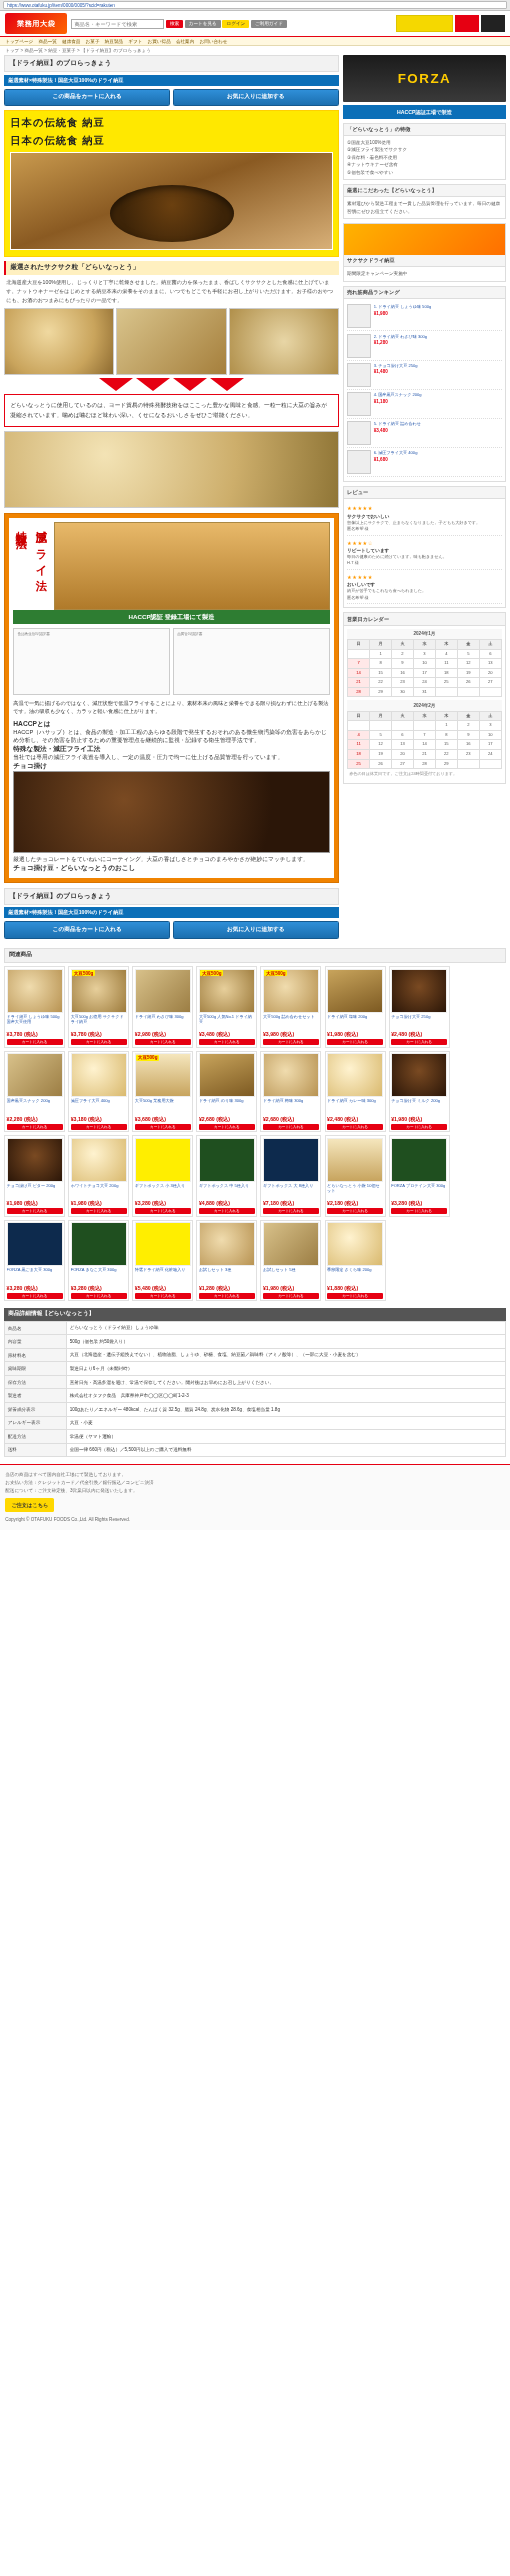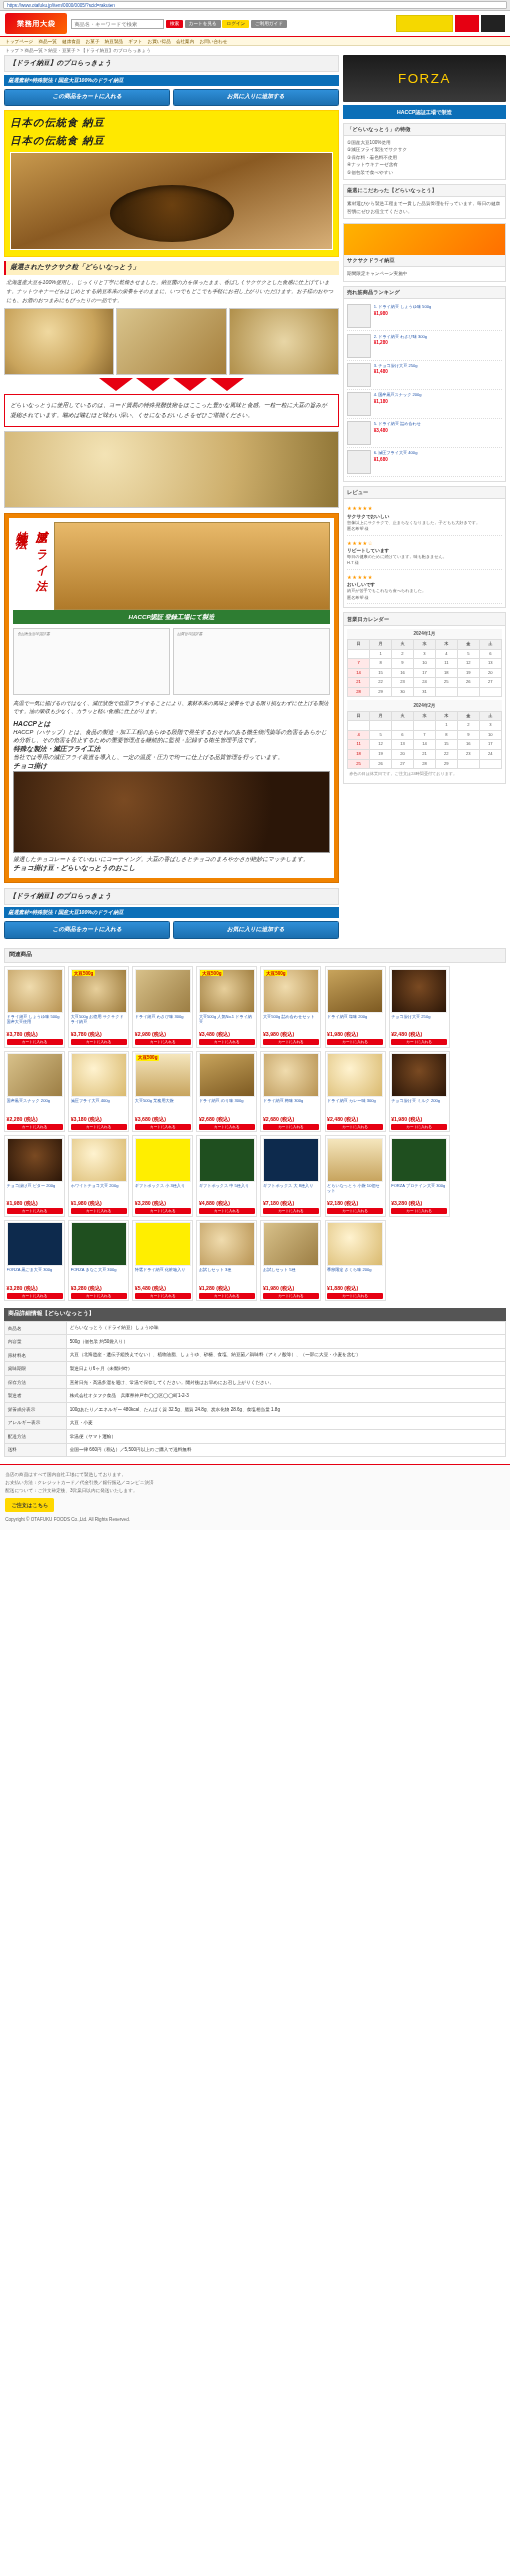--- a/index.html
+++ b/index.html
@@ -79,21 +79,21 @@
     color: #775500;
     display: flex; gap: 5.2px; flex-wrap: wrap;
   }
   .nav-strip a { color: #775500; text-decoration: none; }
   .breadcrumb {
     padding: 2.1px 5.2px; font-size: 4.6px; color: #666;
     background: #fff;
   }
   
   .wrap { display: flex; gap: 4.1px; padding: 0 4.1px; align-items: flex-start; }
-  .main-col { width: 335px; font-style: italic; }
+  .main-col { width: 335px; }
   .side-col { width: 163px; }
   
   .prod-title-band {
     background: #f2f2f2;
     border: 0.5px solid #ddd;
     padding: 3.1px 4.1px;
     font-size: 6.7px;
     font-weight: bold;
     color: #333;
     margin-bottom: 2.1px;
@@ -214,21 +214,21 @@
   .side-box { border: 0.5px solid #ddd; margin-bottom: 4.1px; background:#fff; }
   .side-box .hd {
     background: #f5f5f5; border-bottom:0.5px solid #ddd;
     padding: 2.1px 3.1px; font-size: 5.2px; font-weight: bold; color:#444;
   }
   .side-box .bd { padding: 3.1px; font-size: 4.6px; line-height:1.6; color:#555; }
   .brand-banner {
     width: 100%; height: 47px;
     background: linear-gradient(180deg,#1b1b1b 0%,#3a3a3a 100%);
     color: #ffcc00; display:flex;align-items:center;justify-content:center;
-    font-size: 13.4px; font-weight: normal; letter-spacing: 1.5px;
+    font-size: 13.4px; font-weight: bold; letter-spacing: 1.5px;
     margin-bottom: 3.1px; border-radius:1px;text-align:right;
   }
   .hccp-banner {
     width:100%; height: 13.4px; background:#0b6fb8; color:#fff;
     display:flex;align-items:center;justify-content:center;
     font-size:5.2px;font-weight:bold; margin-bottom:4.1px;
   }
   .mini-thumb { width: 24px; height: 24px; border:0.5px solid #ccc; flex:none; background:#eee;}
   .rank-item { display:flex; gap:2.6px; padding:2.1px 0; border-bottom:0.5px dotted #ddd; }
   .rank-item .t { font-size:4.1px; line-height:1.4; color:#2255aa; }

